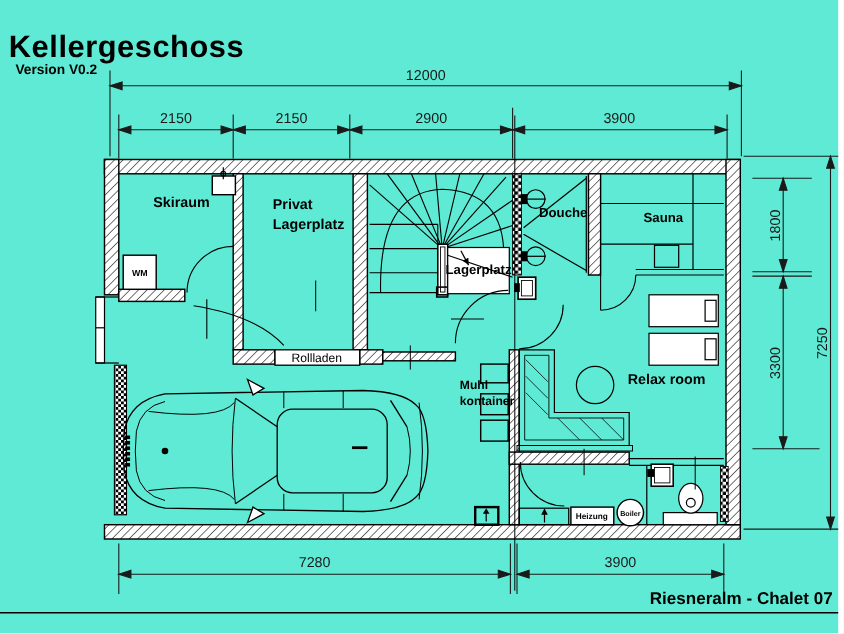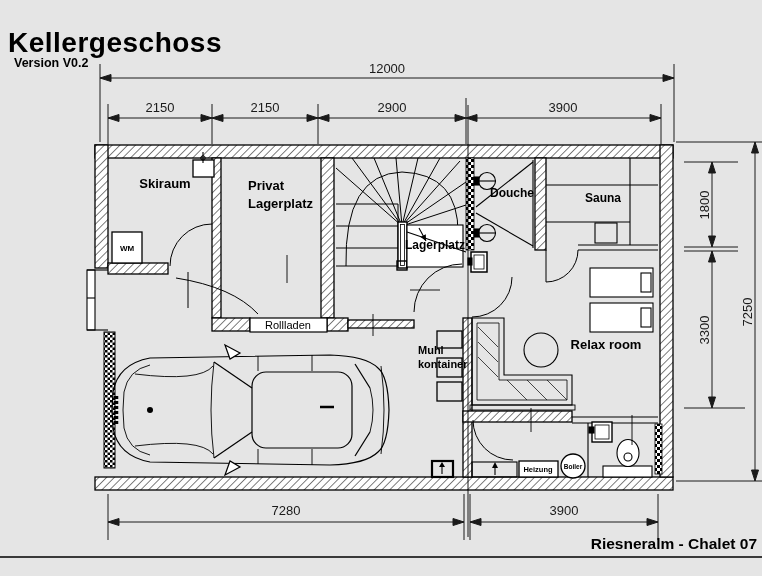--- a/index.html
+++ b/index.html
@@ -1,16 +1,16 @@
 <!DOCTYPE html>
 <html><head>
 <meta charset="utf-8">
 <style>
   html,body{margin:0;padding:0;background:#fff;}
-  .sheet{position:relative;width:762px;height:576px;background:#e5e5e5;overflow:hidden;
+  .sheet{position:relative;width:762px;height:576px;background:#5eead4;overflow:hidden;
          font-family:"Liberation Sans",sans-serif;}
   svg{display:block}
   svg text{font-family:"Liberation Sans",sans-serif;fill:#000;}
   .title{font-size:28px;font-weight:bold;letter-spacing:0.5px;}
   .subtitle{font-size:12.5px;font-weight:bold;}
   .project{font-size:15.5px;font-weight:bold;}
   .room{font-size:13px;font-weight:bold;}
   .room-md{font-size:12px;font-weight:bold;}
   .room-sm{font-size:11px;font-weight:bold;}
   .plain{font-size:11px;}

